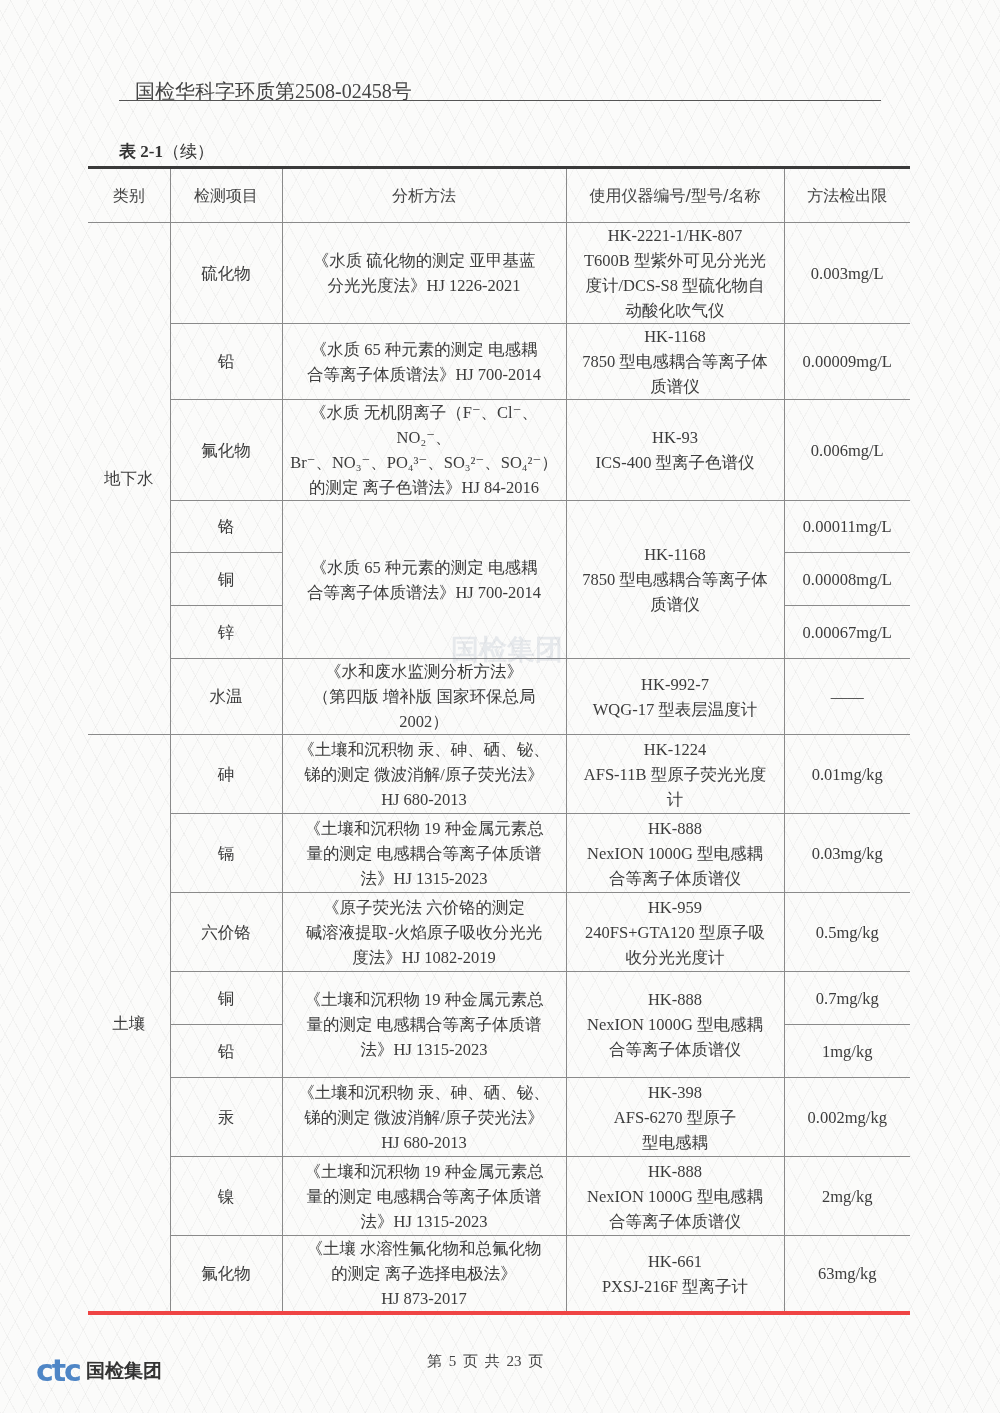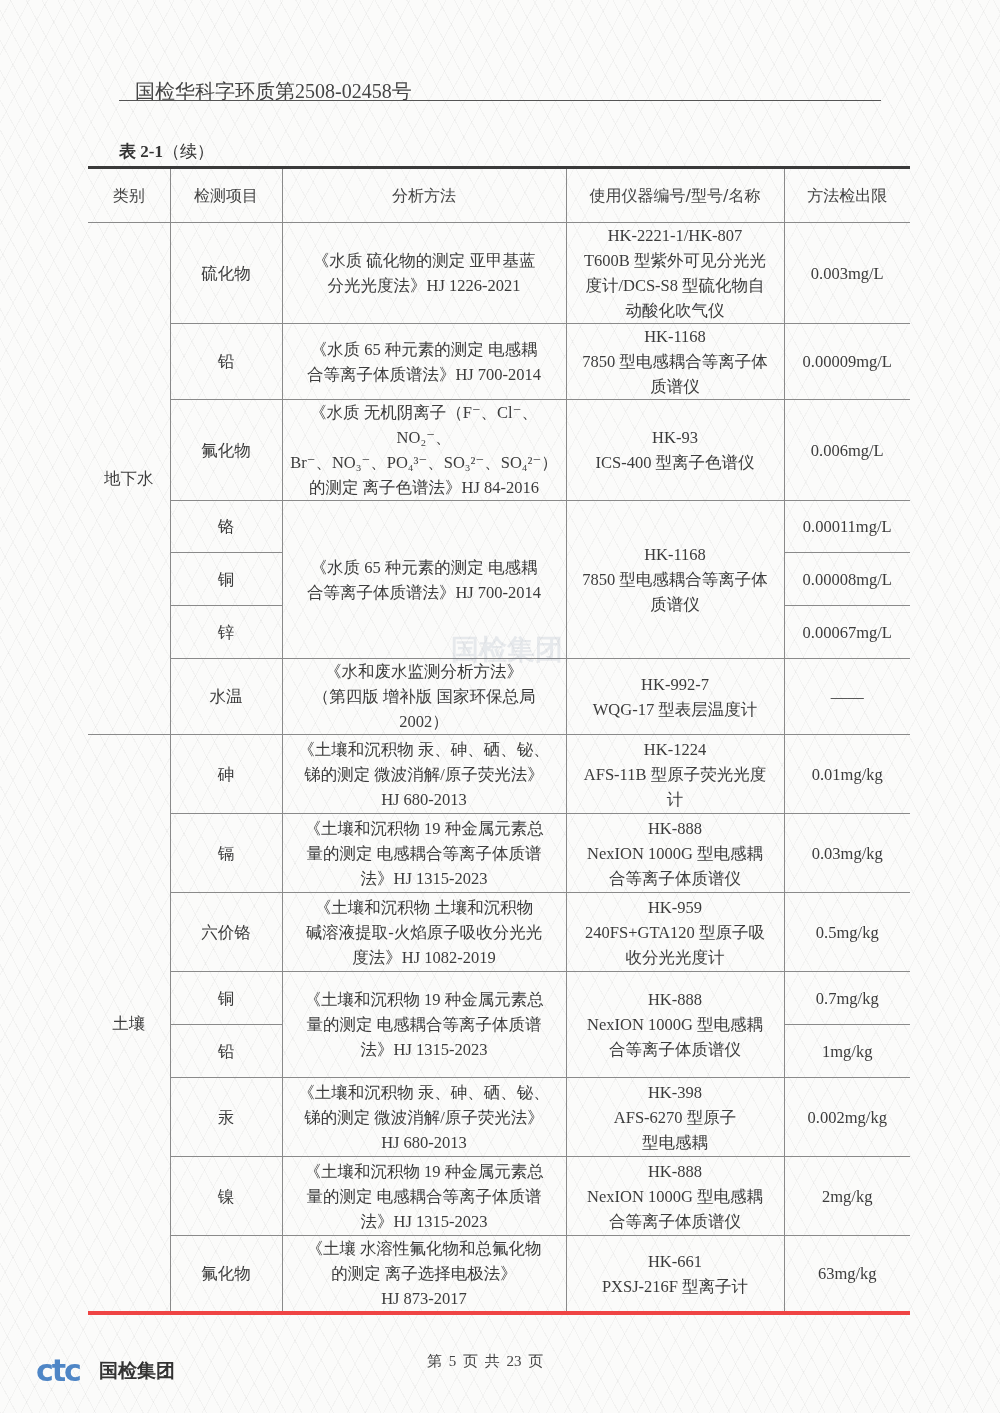--- a/index.html
+++ b/index.html
@@ -55,21 +55,21 @@
 
   .watermark {
     position: absolute; left: 432px; top: 600px; width: 150px; height: 100px;
     opacity: 0.12; pointer-events: none;
     font-family: "DejaVu Sans", sans-serif; font-size: 28px; font-weight: bold;
     color: #5a6e8c; text-align: center; line-height: 100px;
   }
 
   .footer-logo {
     position: absolute; left: 36px; top: 1356px; height: 30px;
-    display: flex; align-items: center; gap: 19px;
+    display: flex; align-items: center; gap: 6px;
   }
   .ctc {
     font-family: "DejaVu Sans", sans-serif; font-weight: bold; font-size: 30px;
     color: #4f86c6; letter-spacing: -2px; line-height: 26px;
   }
   .logo-text {
     font-family: "DejaVu Sans", sans-serif; font-weight: bold; font-size: 19px; color: #333;
   }
   .page-num {
     position: absolute; left: 427px; top: 1352px;
@@ -212,21 +212,21 @@
       <div>HK-888</div>
       <div>NexION 1000G 型电感耦</div>
       <div>合等离子体质谱仪</div>
     </td>
     <td>0.03mg/kg</td>
   </tr>
 
   <tr style="height:79px">
     <td class="zh">六价铬</td>
     <td>
-      <div>《土壤和沉积物 土壤和沉积物</div>
+      <div>《原子荧光法 六价铬的测定</div>
       <div>碱溶液提取-火焰原子吸收分光光</div>
       <div>度法》HJ 1082-2019</div>
     </td>
     <td>
       <div>HK-959</div>
       <div>240FS+GTA120 型原子吸</div>
       <div>收分光光度计</div>
     </td>
     <td>0.5mg/kg</td>
   </tr>

